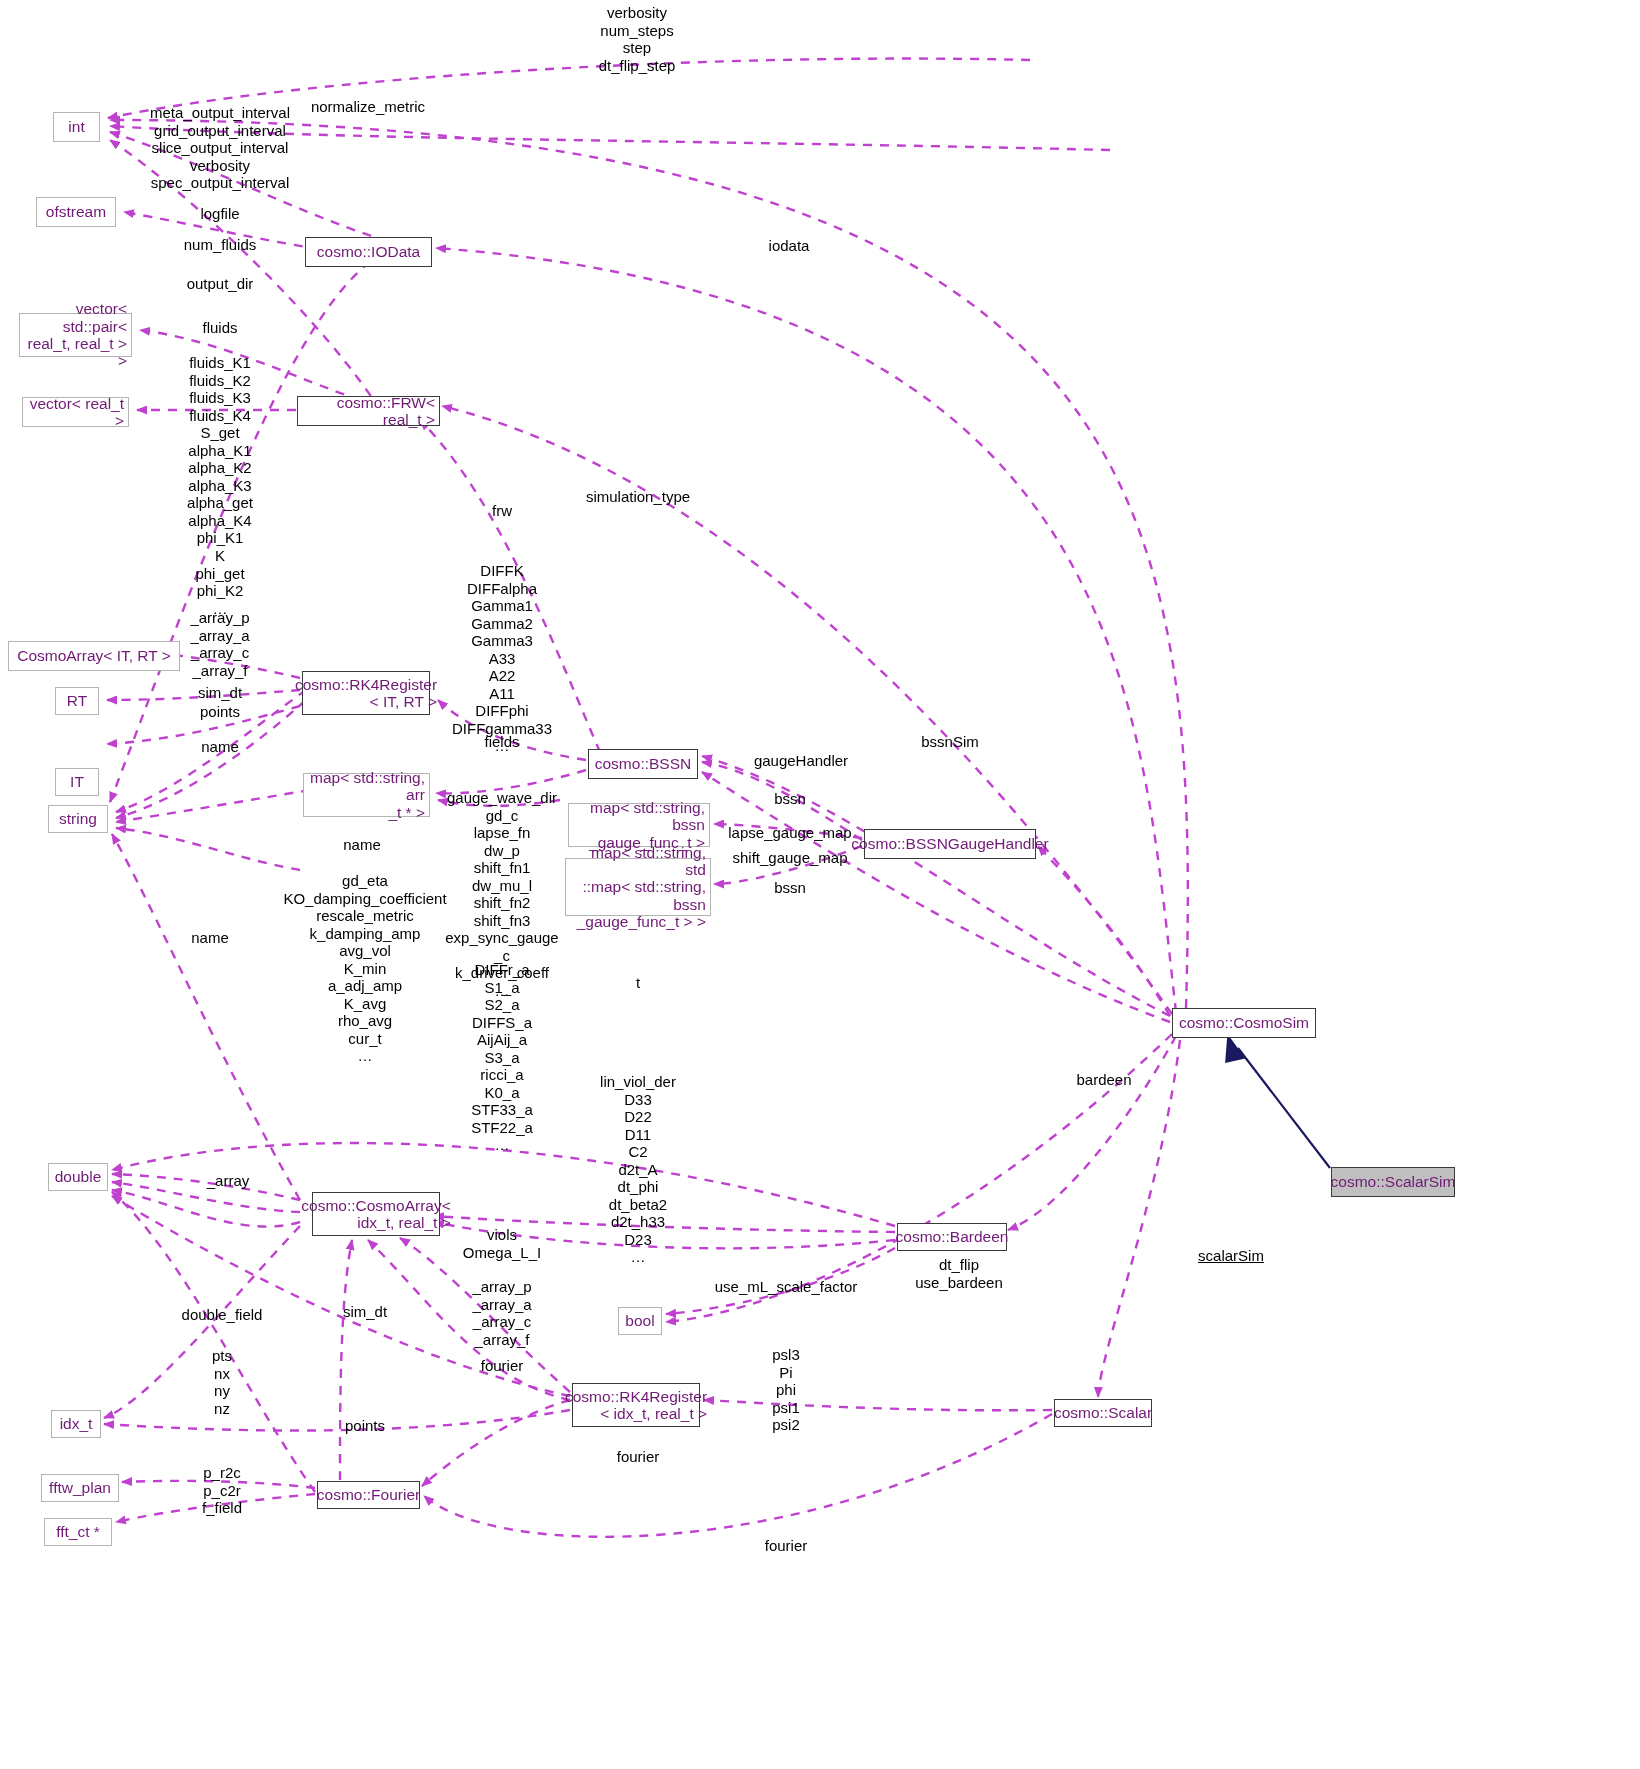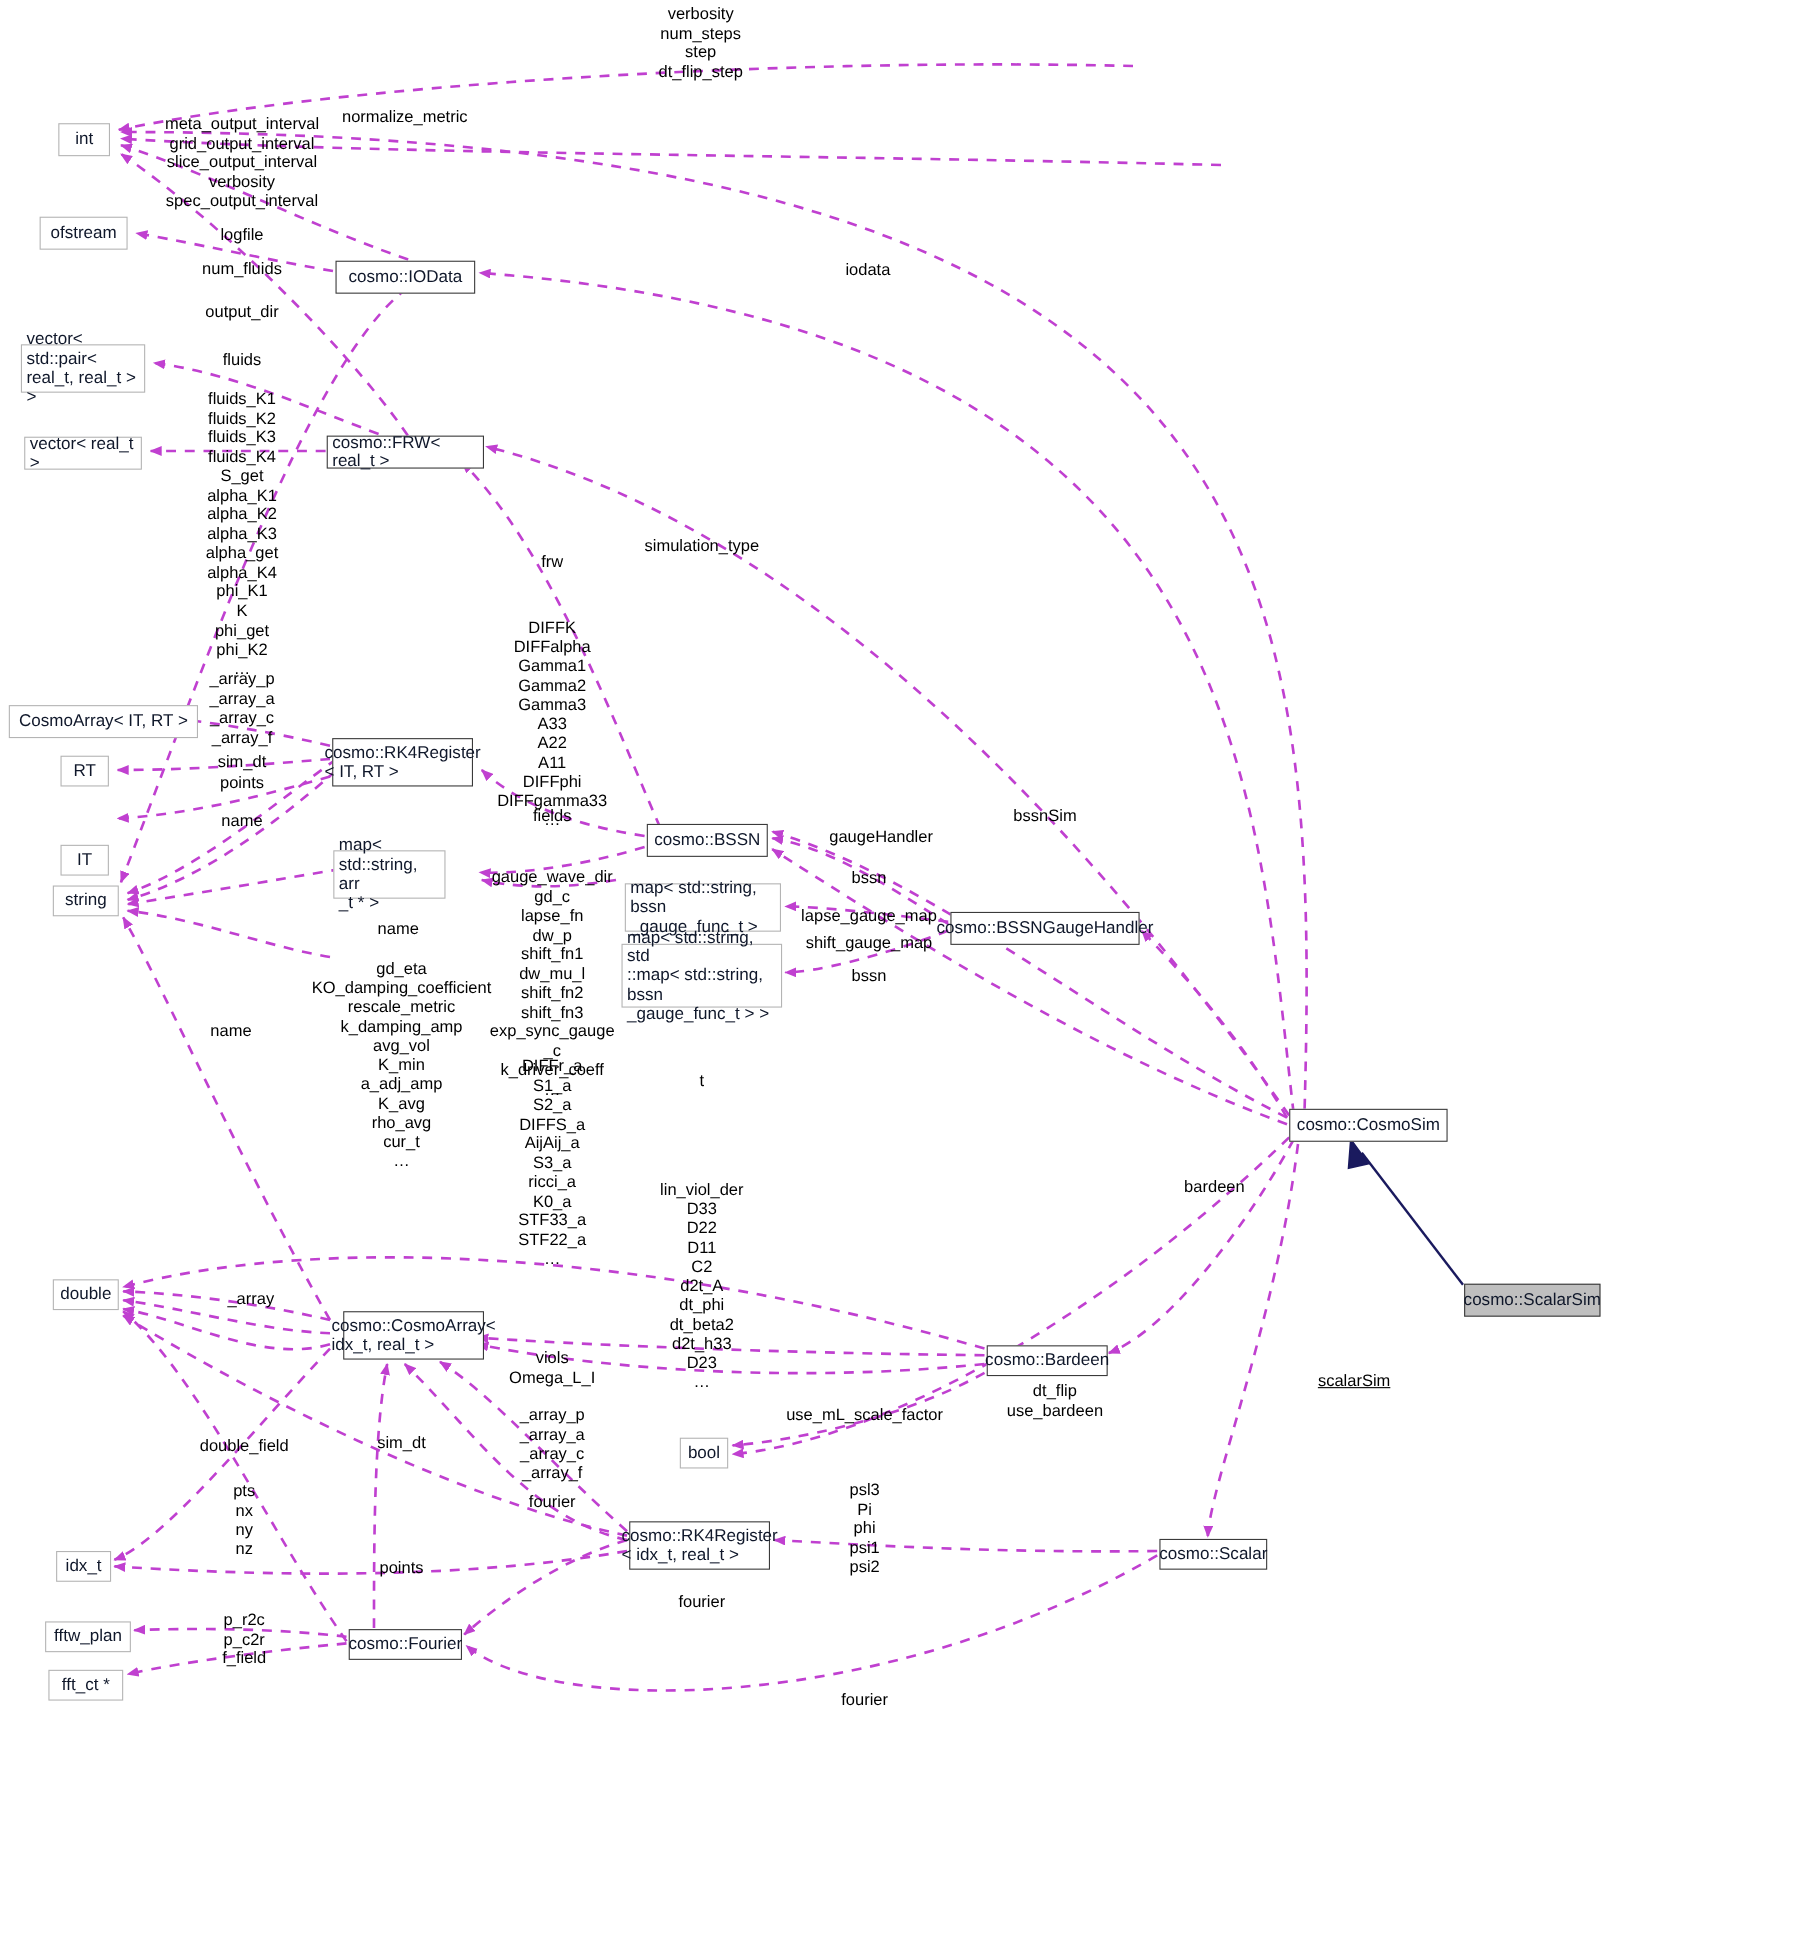--- a/index.html
+++ b/index.html
@@ -22,23 +22,23 @@
     width: 1640px;
     height: 1769px;
     pointer-events: none;
   }
   .node {
     position: absolute;
     box-sizing: border-box;
     display: flex;
     align-items: center;
     justify-content: center;
-    text-align: left;
+    text-align: right;
     background: #ffffff;
-    color: #0f172a;
+    color: #701a75;
     font-size: 15.5px;
     line-height: 1.12;
     white-space: pre-line;
     padding: 2px 4px;
   }
   .node.plain {
     border: 1px solid #b4b4b4;
   }
   .node.strong {
     border: 1.6px solid #3a3a3a;
@@ -164,21 +164,21 @@
       <div class="node plain" style="left: 19px; top: 313px; width: 113px; height: 44px;">vector&lt; std::pair&lt;
 real_t, real_t &gt; &gt;</div>
       <div class="node plain" style="left: 22px; top: 397px; width: 107px; height: 30px;">vector&lt; real_t &gt;</div>
       <div class="node strong" style="left: 297px; top: 396px; width: 143px; height: 30px;">cosmo::FRW&lt; real_t &gt;</div>
       <div class="node plain" style="left: 8px; top: 641px; width: 172px; height: 30px;">CosmoArray&lt; IT, RT &gt;</div>
       <div class="node plain" style="left: 55px; top: 687px; width: 44px; height: 28px;">RT</div>
       <div class="node plain" style="left: 55px; top: 768px; width: 44px; height: 28px;">IT</div>
       <div class="node strong" style="left: 302px; top: 671px; width: 128px; height: 44px;">cosmo::RK4Register
 &lt; IT, RT &gt;</div>
       <div class="node plain" style="left: 48px; top: 805px; width: 60px; height: 28px;">string</div>
-      <div class="node plain" style="left: 303px; top: 773px; width: 102px; height: 44px;">map&lt; std::string, arr
+      <div class="node plain" style="left: 303px; top: 773px; width: 127px; height: 44px;">map&lt; std::string, arr
 _t * &gt;</div>
       <div class="node strong" style="left: 588px; top: 749px; width: 110px; height: 30px;">cosmo::BSSN</div>
       <div class="node plain" style="left: 568px; top: 803px; width: 142px; height: 44px;">map&lt; std::string, bssn
 _gauge_func_t &gt;</div>
       <div class="node plain" style="left: 565px; top: 858px; width: 146px; height: 58px;">map&lt; std::string, std
 ::map&lt; std::string, bssn
 _gauge_func_t &gt; &gt;</div>
       <div class="node strong" style="left: 864px; top: 829px; width: 172px; height: 30px;">cosmo::BSSNGaugeHandler</div>
       <div class="node strong" style="left: 1172px; top: 1008px; width: 144px; height: 30px;">cosmo::CosmoSim</div>
       <div class="node current" style="left: 1331px; top: 1167px; width: 124px; height: 30px;">cosmo::ScalarSim</div>

